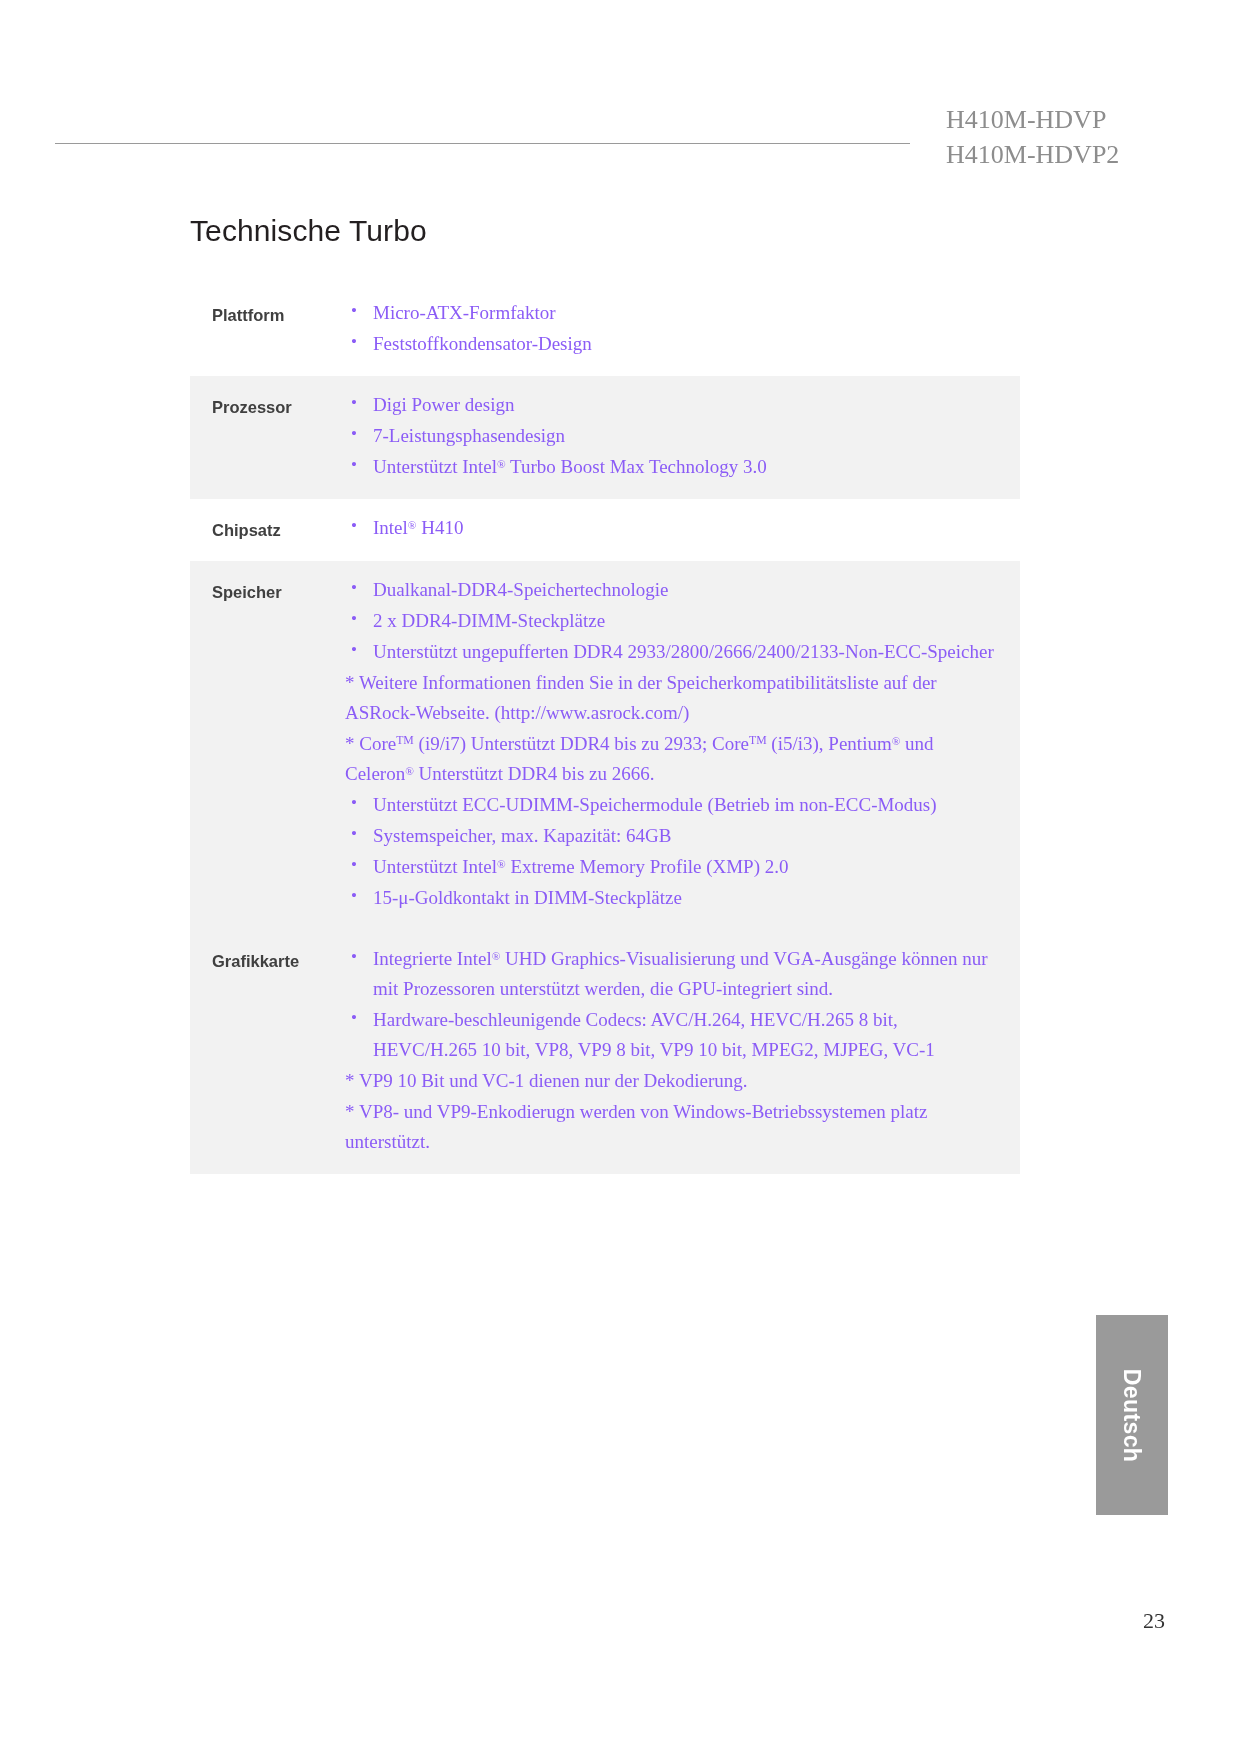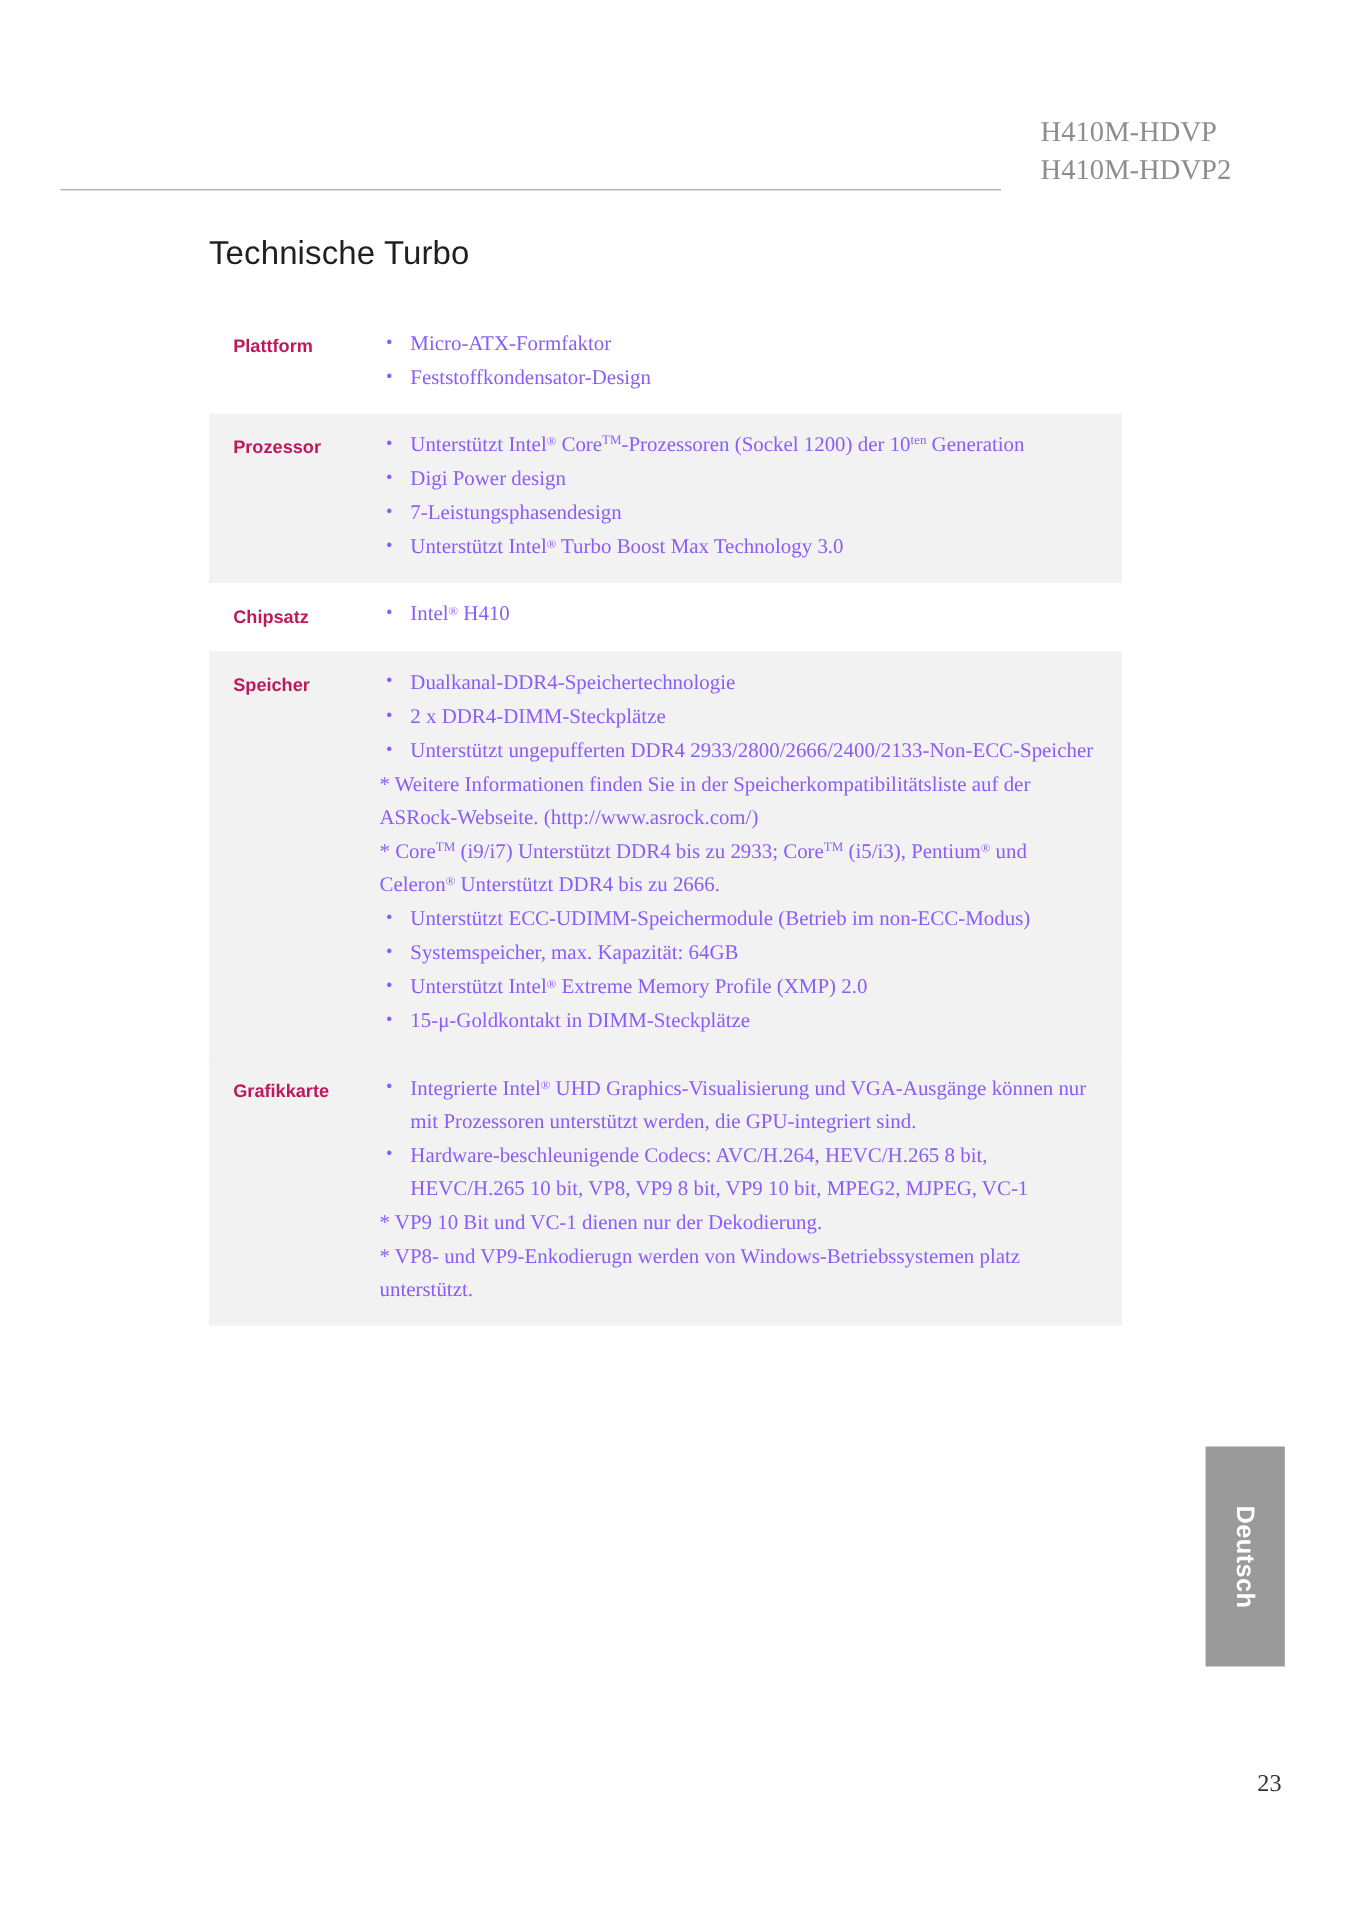--- a/index.html
+++ b/index.html
@@ -16,21 +16,21 @@
     overflow: hidden;
   }
 
   
   .page-header {
     position: absolute;
     top: 103px;
     left: 55px;
     right: 55px;
     display: flex;
-    align-items: flex-end;
+    align-items: center;
   }
   .header-rule {
     flex: 1 1 auto;
     height: 1px;
     background: #9a9a9a;
     margin-top: 12px;
     margin-right: 36px;
   }
   .header-titles {
     flex: 0 0 auto;
@@ -70,21 +70,21 @@
     background: #f2f2f2;
   }
   .spec-row.plain {
     background: #ffffff;
   }
   .spec-label {
     flex: 0 0 155px;
     font-family: "Liberation Sans", sans-serif;
     font-weight: bold;
     font-size: 16.5px;
-    color: #be185d;
+    color: #404040;
     line-height: 1.82;
     padding-left: 22px;
     padding-top: 2px;
     box-sizing: border-box;
   }
   .spec-body {
     flex: 1 1 auto;
     padding-right: 16px;
     font-family: "Liberation Serif", serif;
     font-size: 19px;
@@ -179,21 +179,20 @@
           <ul class="bullets">
             <li class="bullet">Micro-ATX-Formfaktor</li>
             <li class="bullet">Feststoffkondensator-Design</li>
           </ul>
         </div>
       </div>
       <div class="spec-row shaded">
         <div class="spec-label">Prozessor</div>
         <div class="spec-body">
           <ul class="bullets">
-            <li class="bullet">Unterstützt Intel<sup class="reg">®</sup> Core<sup>TM</sup>-Prozessoren (Sockel 1200) der 10<sup>ten</sup> Generation</li>
             <li class="bullet">Digi Power design</li>
             <li class="bullet">7-Leistungsphasendesign</li>
             <li class="bullet">Unterstützt Intel<sup class="reg">®</sup> Turbo Boost Max Technology 3.0</li>
           </ul>
         </div>
       </div>
       <div class="spec-row plain">
         <div class="spec-label">Chipsatz</div>
         <div class="spec-body">
           <ul class="bullets">

